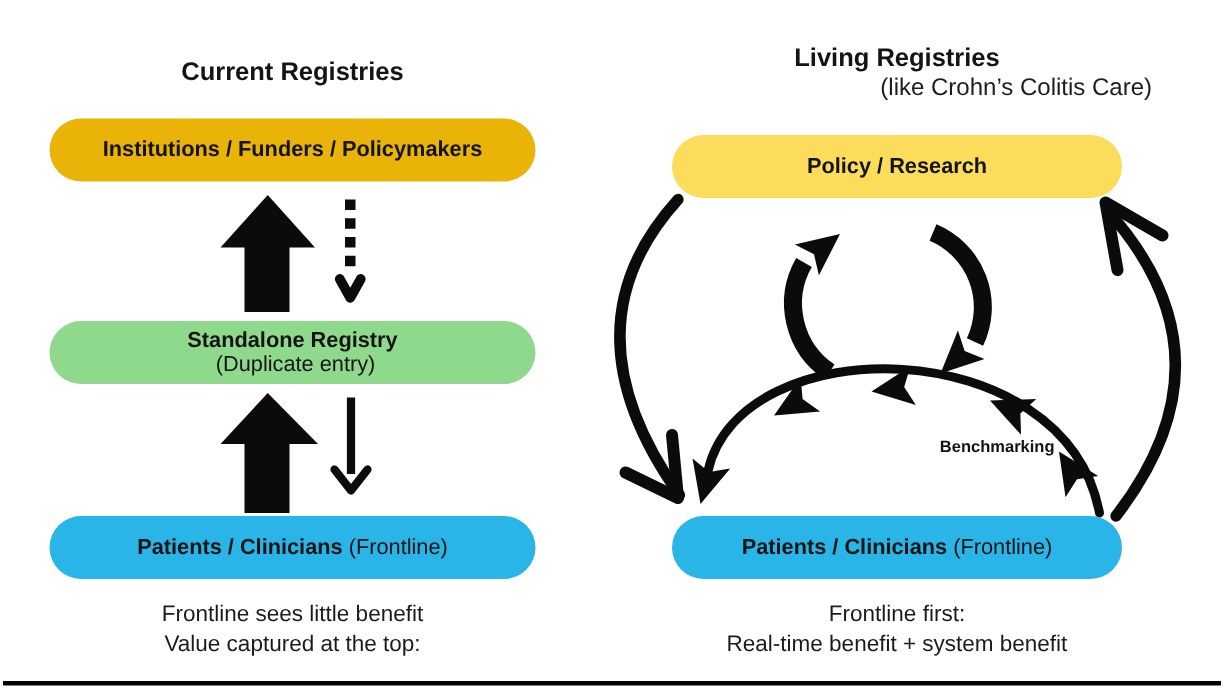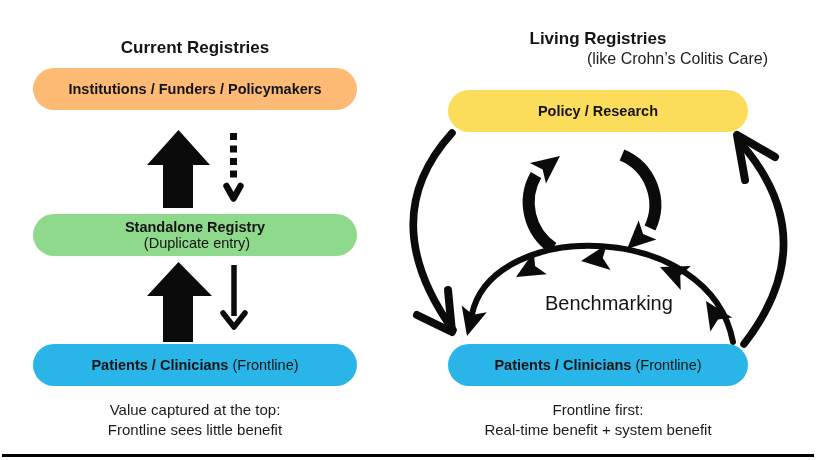--- a/index.html
+++ b/index.html
@@ -13,34 +13,34 @@
     position:absolute;height:42px;border-radius:21px;
     display:flex;align-items:center;justify-content:center;
     font-size:14.5px;color:#141414;white-space:pre;
   }
   .pill .bold{font-weight:700;}
   .pill .light{font-weight:400;}
   .caption{
     position:absolute;font-size:15px;line-height:19.5px;text-align:center;
     color:#1b1b1b;font-weight:400;
   }
-  .cycle-label{position:absolute;font-weight:400;font-size:20px;text-align:left;color:#141414;}
+  .cycle-label{position:absolute;font-weight:700;font-size:11px;text-align:right;color:#141414;}
   svg{position:absolute;overflow:visible;}
   .ink-stroke{stroke:#0b0b0b;fill:none;}
   .ink-fill{fill:#0b0b0b;stroke:none;}
   .bottom-rule{position:absolute;left:2px;top:454px;width:812px;height:3px;background:#000;}
 </style>
 </head>
 <body>
 
 <div class="canvas">
 
   <div class="panel-title" style="left:33px;top:38px;width:324px;">Current Registries</div>
 
-  <div class="pill" style="left: 33px; top: 68px; width: 324px; background-color: #fdba74;">
+  <div class="pill" style="left: 33px; top: 79px; width: 324px; background-color: #eab308;">
     <span class="bold">Institutions / Funders / Policymakers</span>
   </div>
 
   <svg style="left:140px;top:124px;" width="110" height="90" viewBox="0 0 110 90">
     <polygon class="ink-fill" points="38.5,6 70,41 53,41 53,84 23,84 23,41 7,41"></polygon>
     <line class="ink-stroke" x1="93.5" y1="9" x2="93.5" y2="59" stroke-width="7" stroke-dasharray="7 5.5"></line>
     <polyline class="ink-stroke" points="86.5,62 93.5,74.5 100.5,62" stroke-width="6.5" stroke-linecap="round" stroke-linejoin="round"></polyline>
   </svg>
 
   <div class="pill" style="left: 33px; top: 214px; width: 324px; background-color: rgb(143, 217, 140); flex-direction: column;">
@@ -51,22 +51,22 @@
     <polygon class="ink-fill" points="38.5,4 72,38 53,38 53,84 23,84 23,38 7,38"></polygon>
     <line class="ink-stroke" x1="94" y1="7" x2="94" y2="58" stroke-width="5.5"></line>
     <polyline class="ink-stroke" points="83,55 94,69 105,55" stroke-width="5.5" stroke-linecap="round" stroke-linejoin="round"></polyline>
   </svg>
 
   <div class="pill" style="left: 33px; top: 344px; width: 324px; background-color: rgb(41, 181, 232);">
     <span class="bold">Patients / Clinicians</span><span class="light"> (Frontline)</span>
   </div>
 
   <div class="caption" style="left:13px;top:400px;width:364px;">
+    <div>Frontline sees little benefit</div>
     <div>Value captured at the top:</div>
-    <div>Frontline sees little benefit</div>
   </div>
 
   <div class="panel-title" style="left:448px;top:29px;width:300px;">Living Registries</div>
   <div class="panel-subtitle" style="left:428px;top:50px;width:340px;">(like Crohn’s Colitis Care)</div>
 
   <div class="pill" style="left: 448px; top: 90px; width: 300px; background-color: rgb(252, 220, 91);">
     <span class="bold">Policy / Research</span>
   </div>
 
   <svg style="left:398px;top:120px;" width="402" height="236" viewBox="0 0 402 236">

